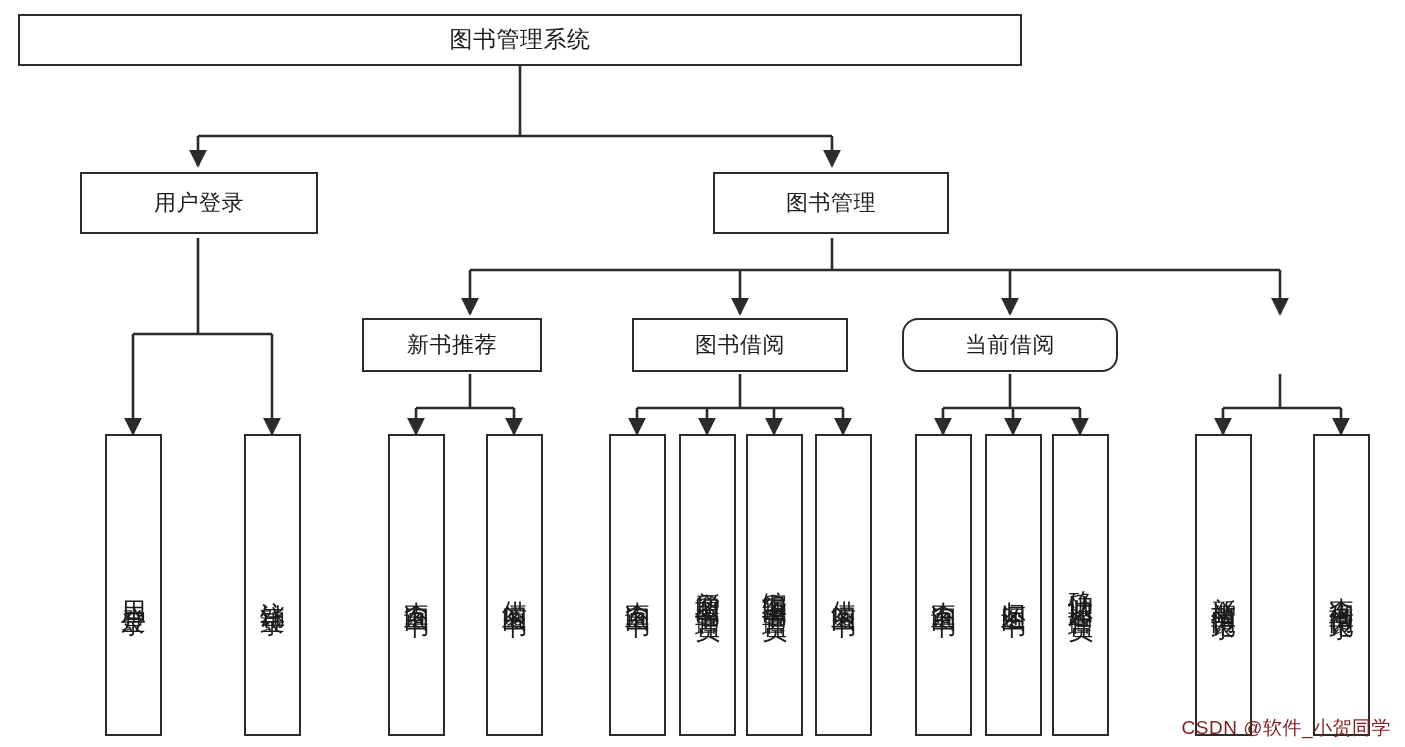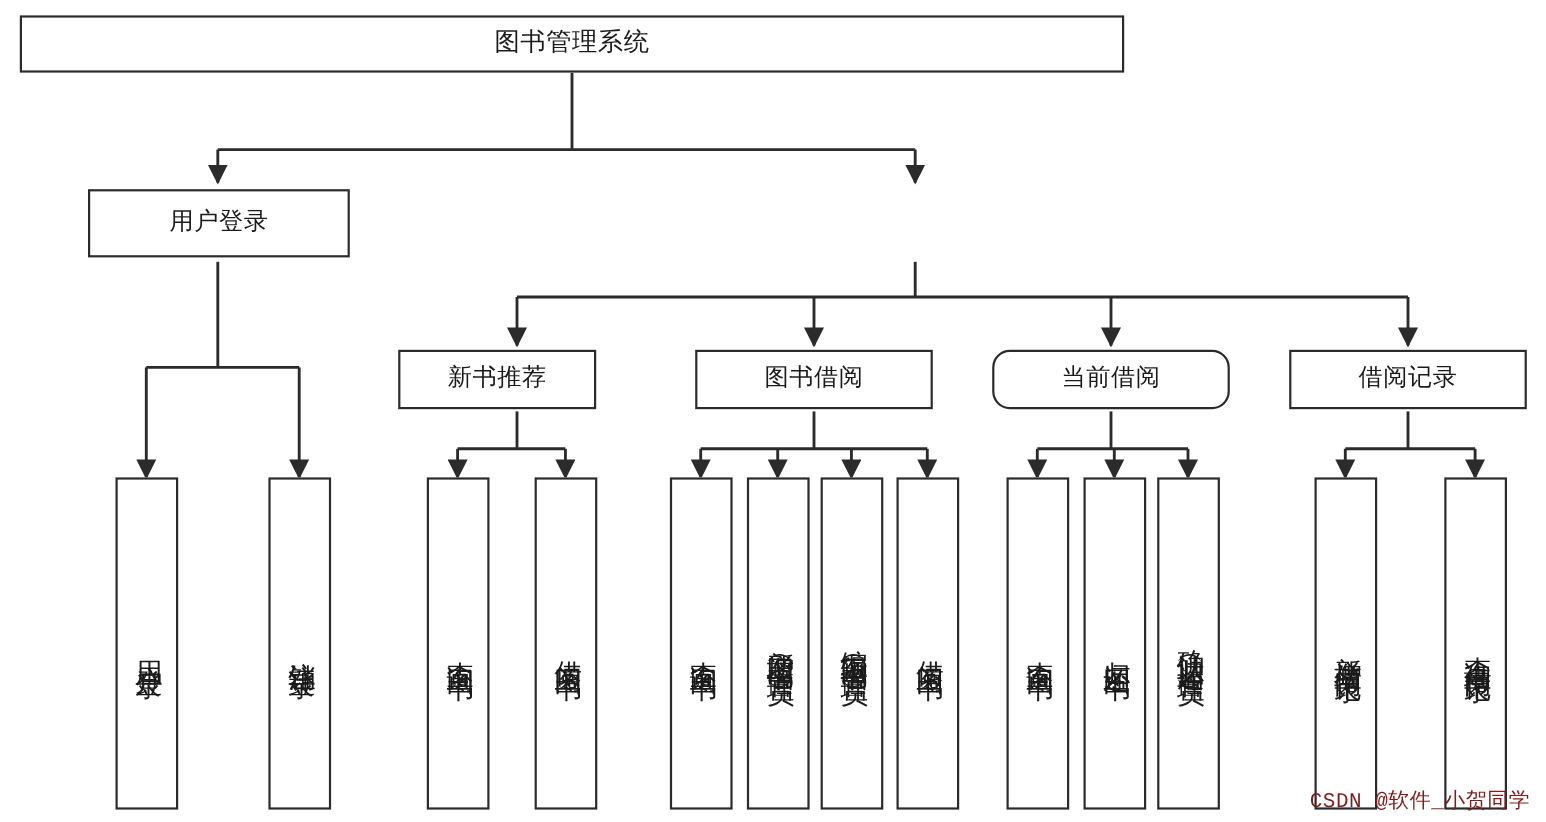--- a/index.html
+++ b/index.html
@@ -6,21 +6,21 @@
     margin: 0;
     padding: 0;
     background: #ffffff;
   }
   #canvas {
     position: relative;
     width: 1405px;
     height: 747px;
     background: #ffffff;
     overflow: hidden;
-    font-family: Liberation Mono, monospace;
+    font-family: Liberation Sans, sans-serif;
   }
   svg.wires {
     position: absolute;
     left: 0;
     top: 0;
     width: 1405px;
     height: 747px;
     pointer-events: none;
   }
   .node {
@@ -124,32 +124,32 @@
     </g>
   </svg>
 
   <div class="node horiz title" style="left:18px; top:14px; width:1004px; height:52px;">
     <span class="label">图书管理系统</span>
   </div>
 
   <div class="node horiz" style="left:80px; top:172px; width:238px; height:62px;">
     <span class="label">用户登录</span>
   </div>
+  <div class="node horiz" style="left:713px; top:172px; width:236px; height:62px;">
+    <span class="label">图书管理</span>
+  </div>
 
   <div class="node horiz" style="left:362px; top:318px; width:180px; height:54px;">
     <span class="label">新书推荐</span>
   </div>
   <div class="node horiz" style="left:632px; top:318px; width:216px; height:54px;">
     <span class="label">图书借阅</span>
   </div>
   <div class="node horiz" style="left:902px; top:318px; width:216px; height:54px;border-radius:16px;">
     <span class="label">当前借阅</span>
-  </div>
-  <div class="node horiz" style="left:1172px; top:318px; width:216px; height:54px;">
-    <span class="label">借阅记录</span>
   </div>
 
   <div class="node vert" style="left:105px; top:434px; width:57px; height:302px;">
     <span class="label">用户登录</span>
   </div>
   <div class="node vert" style="left:244px; top:434px; width:57px; height:302px;">
     <span class="label">注销登录</span>
   </div>
 
   <div class="node vert" style="left:388px; top:434px; width:57px; height:302px;">

